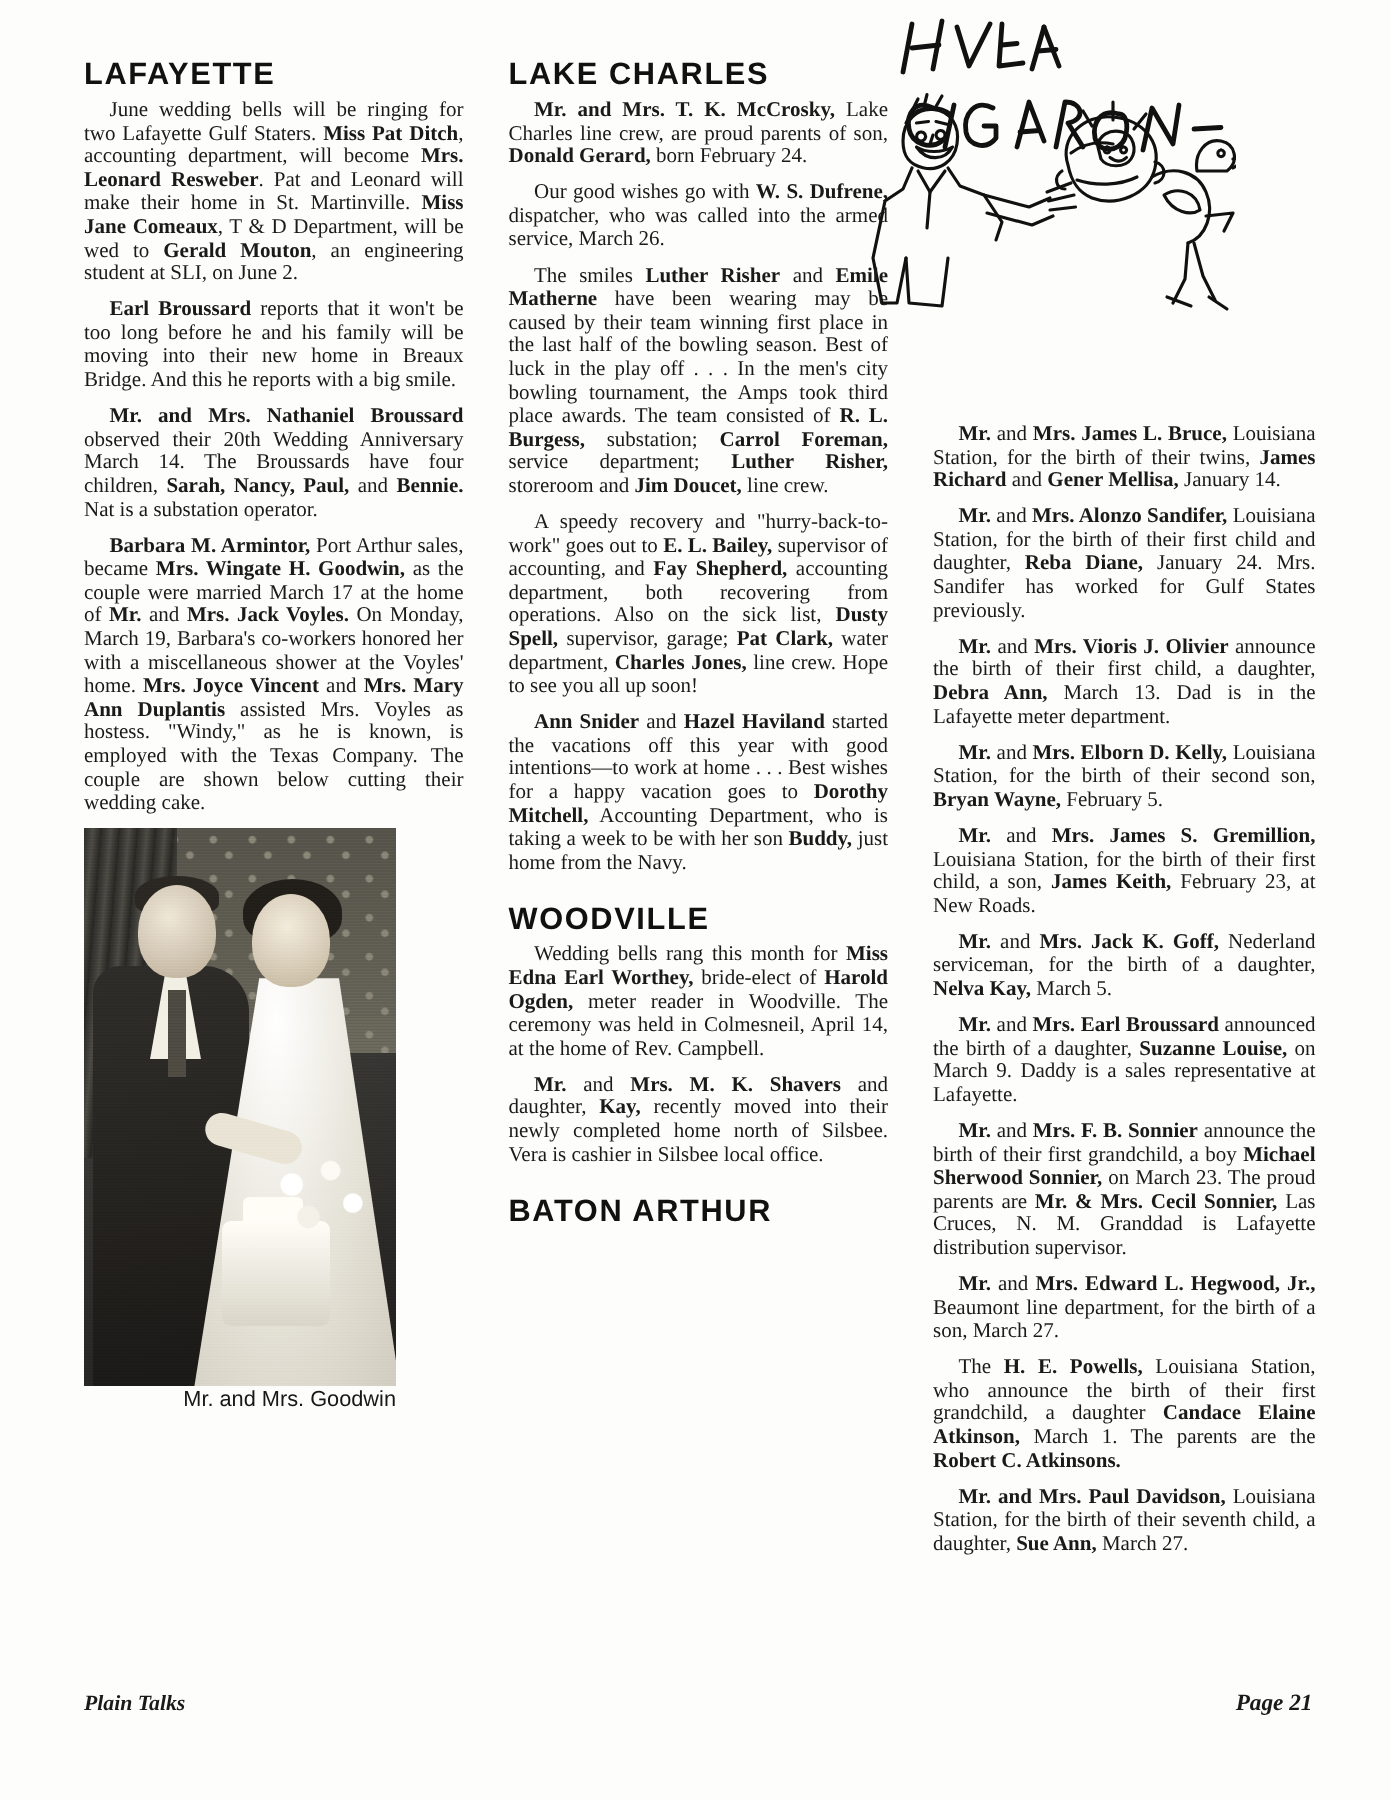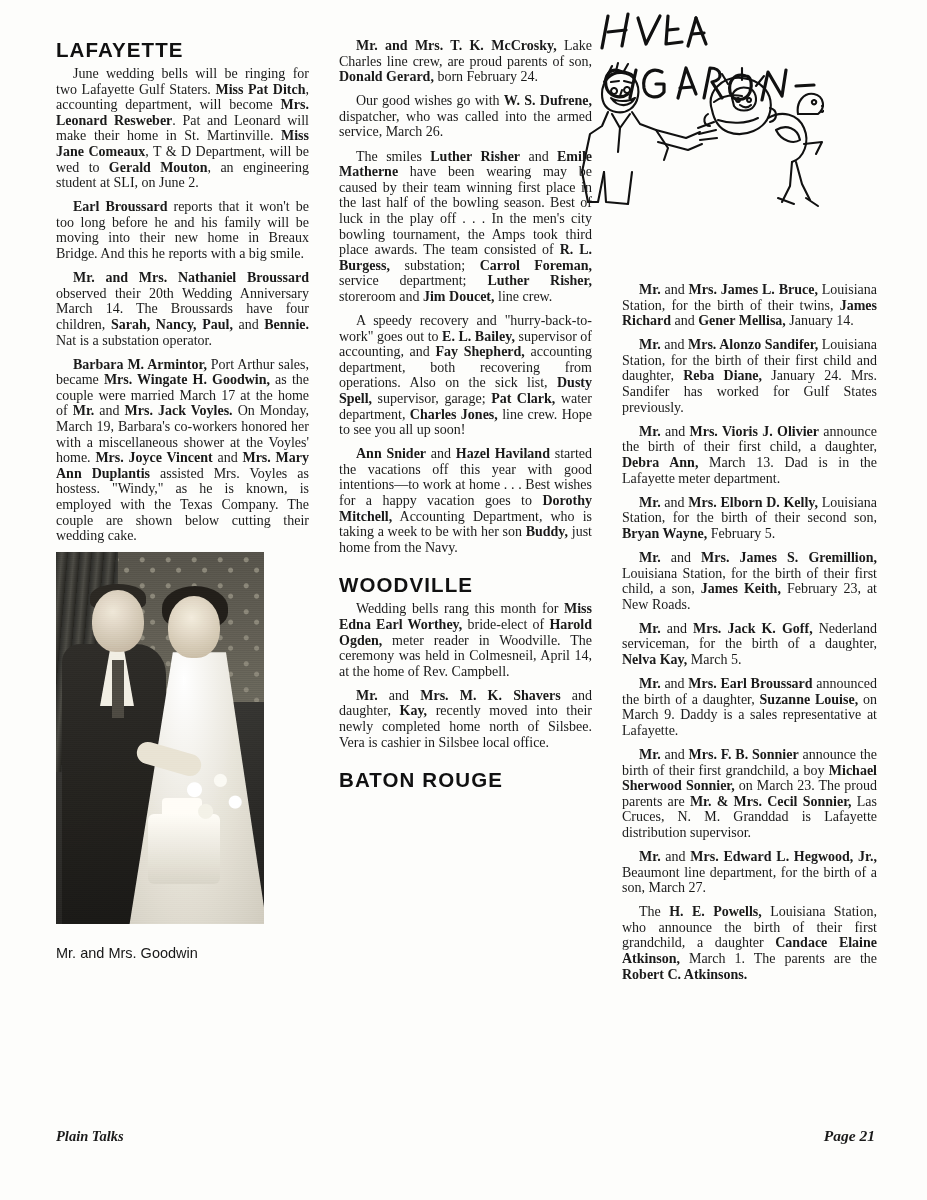--- a/index.html
+++ b/index.html
@@ -162,24 +162,24 @@
     background: #e9e3d4; transform: rotate(16deg); border-radius: 12px;
   }
   .photo .grain {
     position: absolute; inset: 0;
     background-image:
       repeating-linear-gradient(0deg, rgba(255,255,255,.035) 0 1px, rgba(0,0,0,.035) 1px 2px);
     mix-blend-mode: overlay;
   }
   .photo-caption {
     width: 208px;
-    text-align: left;
+    text-align: right;
     font-family: "Liberation Sans", sans-serif;
     font-size: 14.5px;
-    margin-top: 21px;
+    margin-top: 1px;
     color: #171717;
   }
 
   .footer-left {
     position: absolute;
     left: 56px;
     bottom: 55px;
     font-family: "Liberation Serif", serif;
     font-style: italic;
     font-weight: bold;
@@ -321,44 +321,46 @@
           <div class="cake"></div>
           <div class="flowers"></div>
           <div class="arm"></div>
           <div class="grain"></div>
         </div>
         <div class="photo-caption">Mr. and Mrs. Goodwin</div>
       </div>
     </div>
 
     <div class="col col-2">
+      <h2 class="sec first">LAKE CHARLES</h2>
       <p class="body"><b>Mr. and Mrs. T. K. McCrosky,</b> Lake Charles line crew, are proud parents of son, <b>Donald Gerard,</b> born February 24.</p>
       <p class="body">Our good wishes go with <b>W. S. Du­frene,</b> dispatcher, who was called into the armed service, March 26.</p>
       <p class="body">The smiles <b>Luther Risher</b> and <b>Emile Matherne</b> have been wearing may be caused by their team winning first place in the last half of the bowling season. Best of luck in the play off . . . In the men's city bowling tournament, the Amps took third place awards. The team consisted of <b>R. L. Burgess,</b> substation; <b>Carrol Foreman,</b> service department; <b>Luther Risher,</b> storeroom and <b>Jim Doucet,</b> line crew.</p>
       <p class="body">A speedy recovery and "hurry-back-to-work" goes out to <b>E. L. Bailey,</b> supervisor of accounting, and <b>Fay Shep­herd,</b> accounting department, both re­covering from operations. Also on the sick list, <b>Dusty Spell,</b> supervisor, ga­rage; <b>Pat Clark,</b> water department, <b>Charles Jones,</b> line crew. Hope to see you all up soon!</p>
       <p class="body"><b>Ann Snider</b> and <b>Hazel Haviland</b> started the vacations off this year with good intentions—to work at home . . . Best wishes for a happy vacation goes to <b>Dorothy Mitchell,</b> Accounting De­partment, who is taking a week to be with her son <b>Buddy,</b> just home from the Navy.</p>
 
       <h2 class="sec gap">WOODVILLE</h2>
       <p class="body">Wedding bells rang this month for <b>Miss Edna Earl Worthey,</b> bride-elect of <b>Harold Ogden,</b> meter reader in Wood­ville. The ceremony was held in Col­mesneil, April 14, at the home of Rev. Campbell.</p>
       <p class="body"><b>Mr.</b> and <b>Mrs. M. K. Shavers</b> and daughter, <b>Kay,</b> recently moved into their newly completed home north of Silsbee. Vera is cashier in Silsbee local office.</p>
 
-      <h2 class="sec gap">BATON ROUGE</h2>
+      <h2 class="sec gap">BATON ARTHUR</h2>
     </div>
 
     <div class="col col-3">
       <div style="height:244px"></div>
       <p class="body"><b>Mr.</b> and <b>Mrs. James L. Bruce,</b> Louisi­ana Station, for the birth of their twins, <b>James Richard</b> and <b>Gener Mel­lisa,</b> January 14.</p>
       <p class="body"><b>Mr.</b> and <b>Mrs. Alonzo Sandifer,</b> Louisi­ana Station, for the birth of their first child and daughter, <b>Reba Diane,</b> Janu­ary 24. Mrs. Sandifer has worked for Gulf States previously.</p>
       <p class="body"><b>Mr.</b> and <b>Mrs. Vioris J. Olivier</b> an­nounce the birth of their first child, a daughter, <b>Debra Ann,</b> March 13. Dad is in the Lafayette meter department.</p>
       <p class="body"><b>Mr.</b> and <b>Mrs. Elborn D. Kelly,</b> Louisi­ana Station, for the birth of their second son, <b>Bryan Wayne,</b> February 5.</p>
       <p class="body"><b>Mr.</b> and <b>Mrs. James S. Gremillion,</b> Louisiana Station, for the birth of their first child, a son, <b>James Keith,</b> Febru­ary 23, at New Roads.</p>
       <p class="body"><b>Mr.</b> and <b>Mrs. Jack K. Goff,</b> Neder­land serviceman, for the birth of a daughter, <b>Nelva Kay,</b> March 5.</p>
       <p class="body"><b>Mr.</b> and <b>Mrs. Earl Broussard</b> an­nounced the birth of a daughter, <b>Suz­anne Louise,</b> on March 9. Daddy is a sales representative at Lafayette.</p>
       <p class="body"><b>Mr.</b> and <b>Mrs. F. B. Sonnier</b> announce the birth of their first grandchild, a boy <b>Michael Sherwood Sonnier,</b> on March 23. The proud parents are <b>Mr. &amp; Mrs. Cecil Sonnier,</b> Las Cruces, N. M. Granddad is Lafayette distribution supervisor.</p>
       <p class="body"><b>Mr.</b> and <b>Mrs. Edward L. Hegwood, Jr.,</b> Beaumont line department, for the birth of a son, March 27.</p>
       <p class="body">The <b>H. E. Powells,</b> Louisiana Station, who announce the birth of their first grandchild, a daughter <b>Candace Elaine Atkinson,</b> March 1. The parents are the <b>Robert C. Atkinsons.</b></p>
+      <p class="body"><b>Mr. and Mrs. Paul Davidson,</b> Louisi­ana Station, for the birth of their seventh child, a daughter, <b>Sue Ann,</b> March 27.</p>
     </div>
 
   </div>
 
   <div class="footer-left">Plain Talks</div>
   <div class="footer-right">Page 21</div>
 </div>
 
 </body></html>

